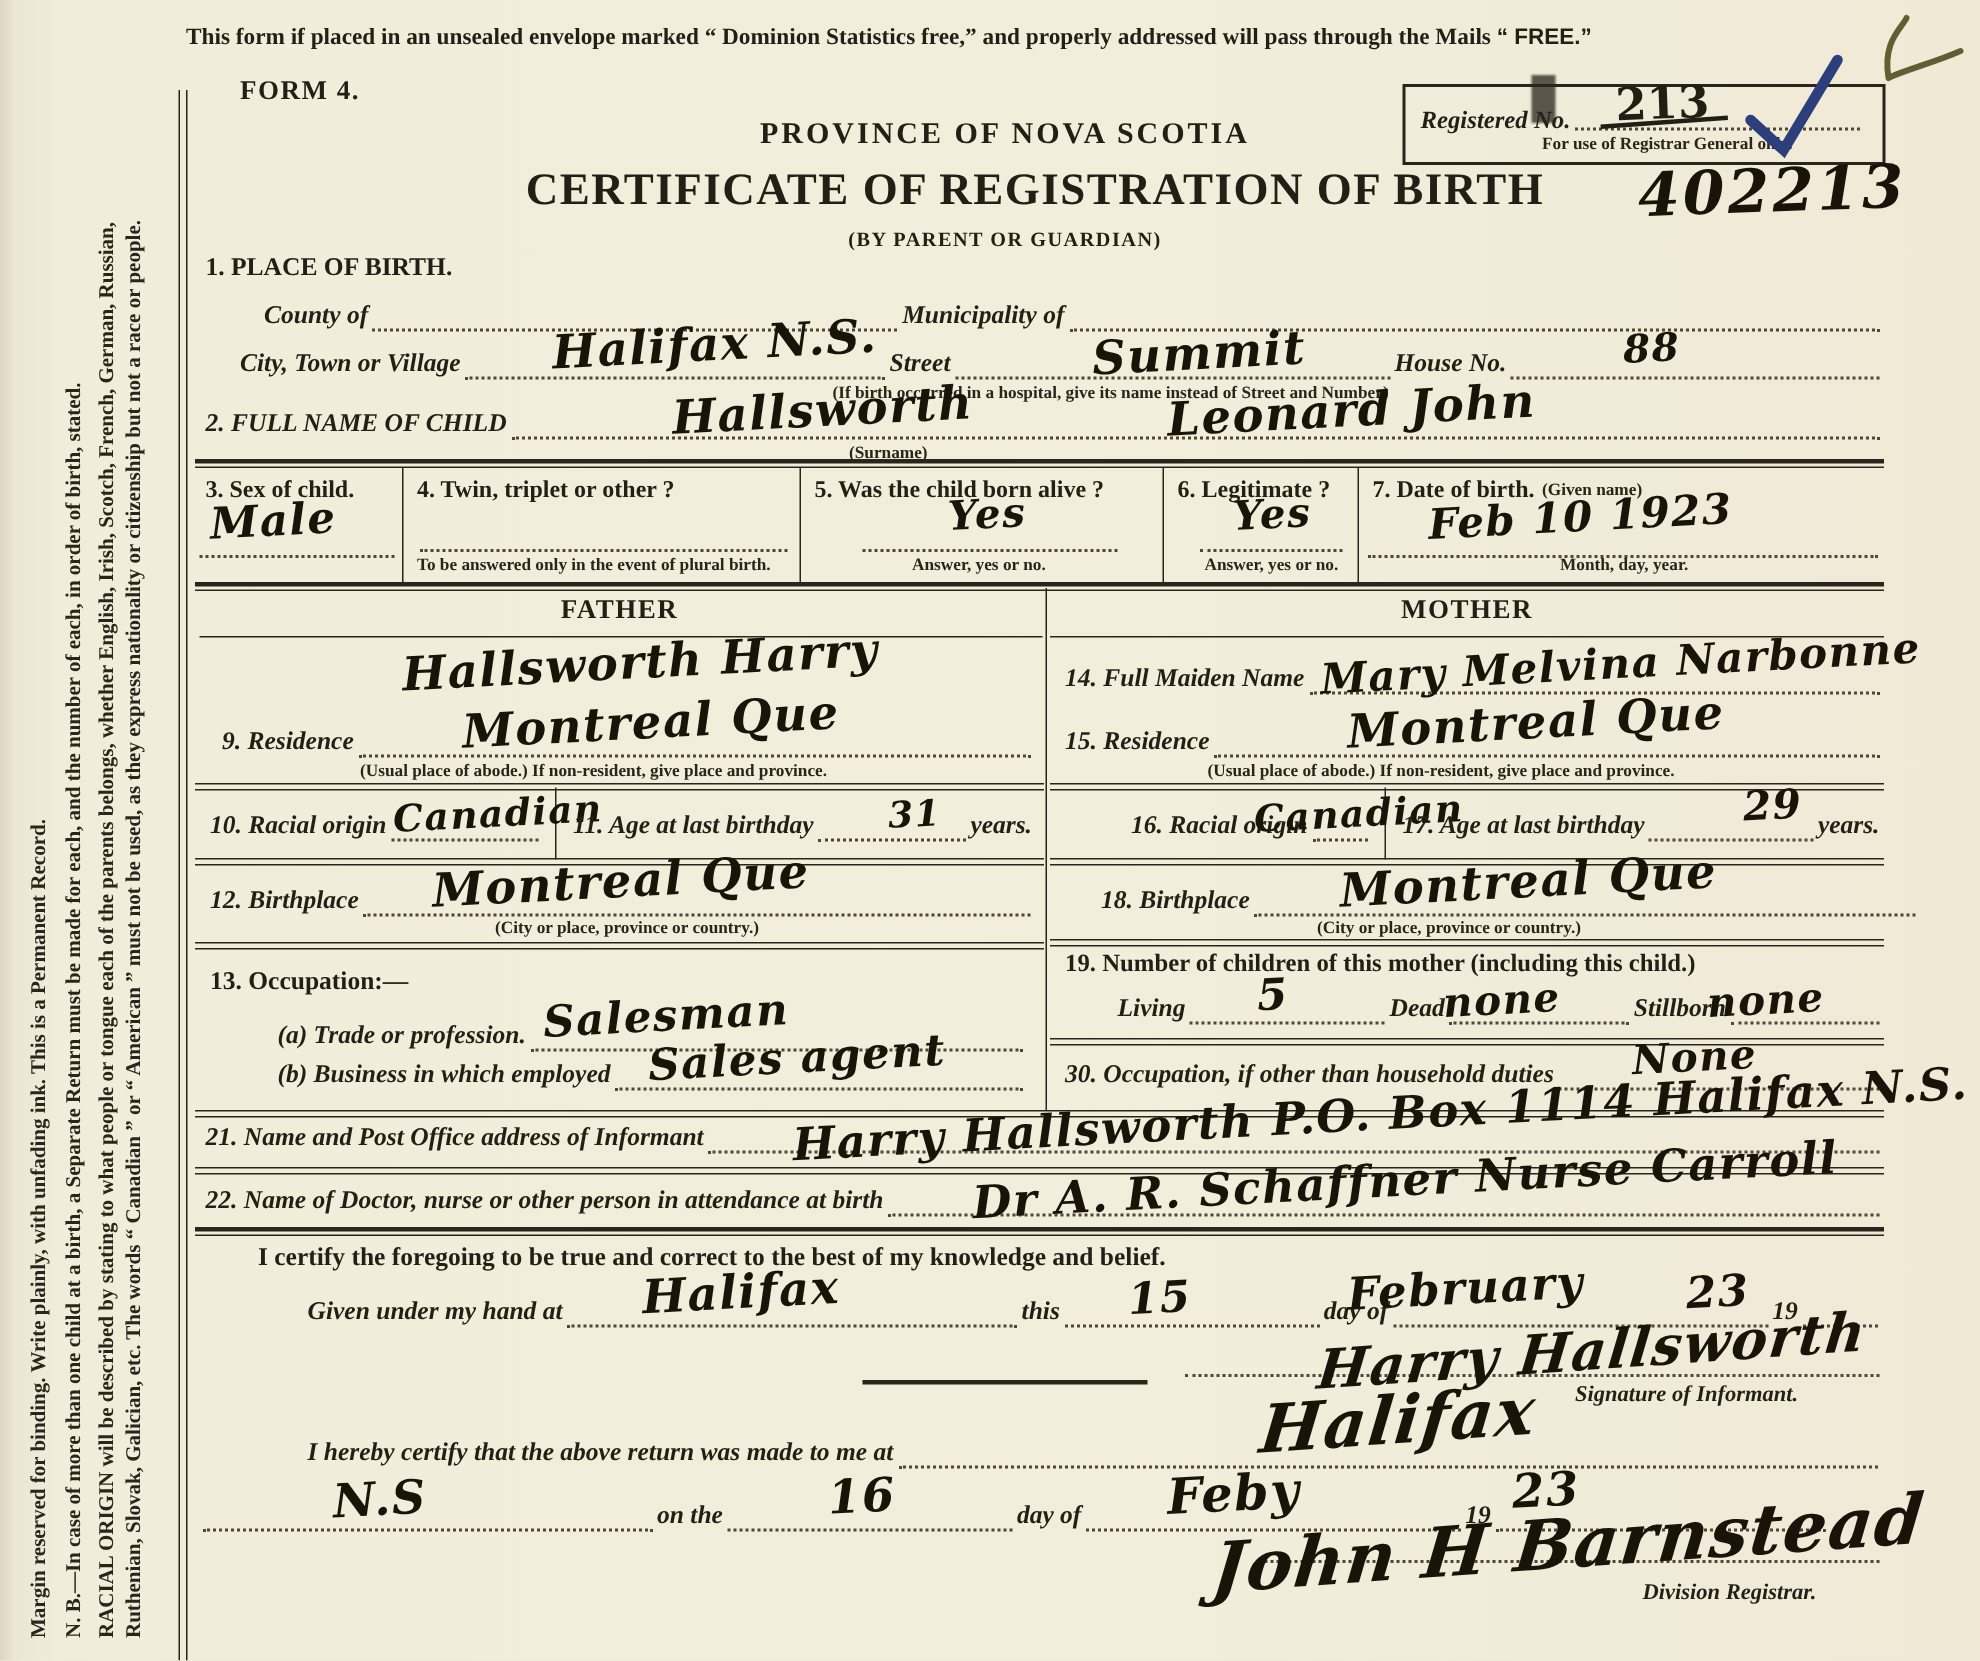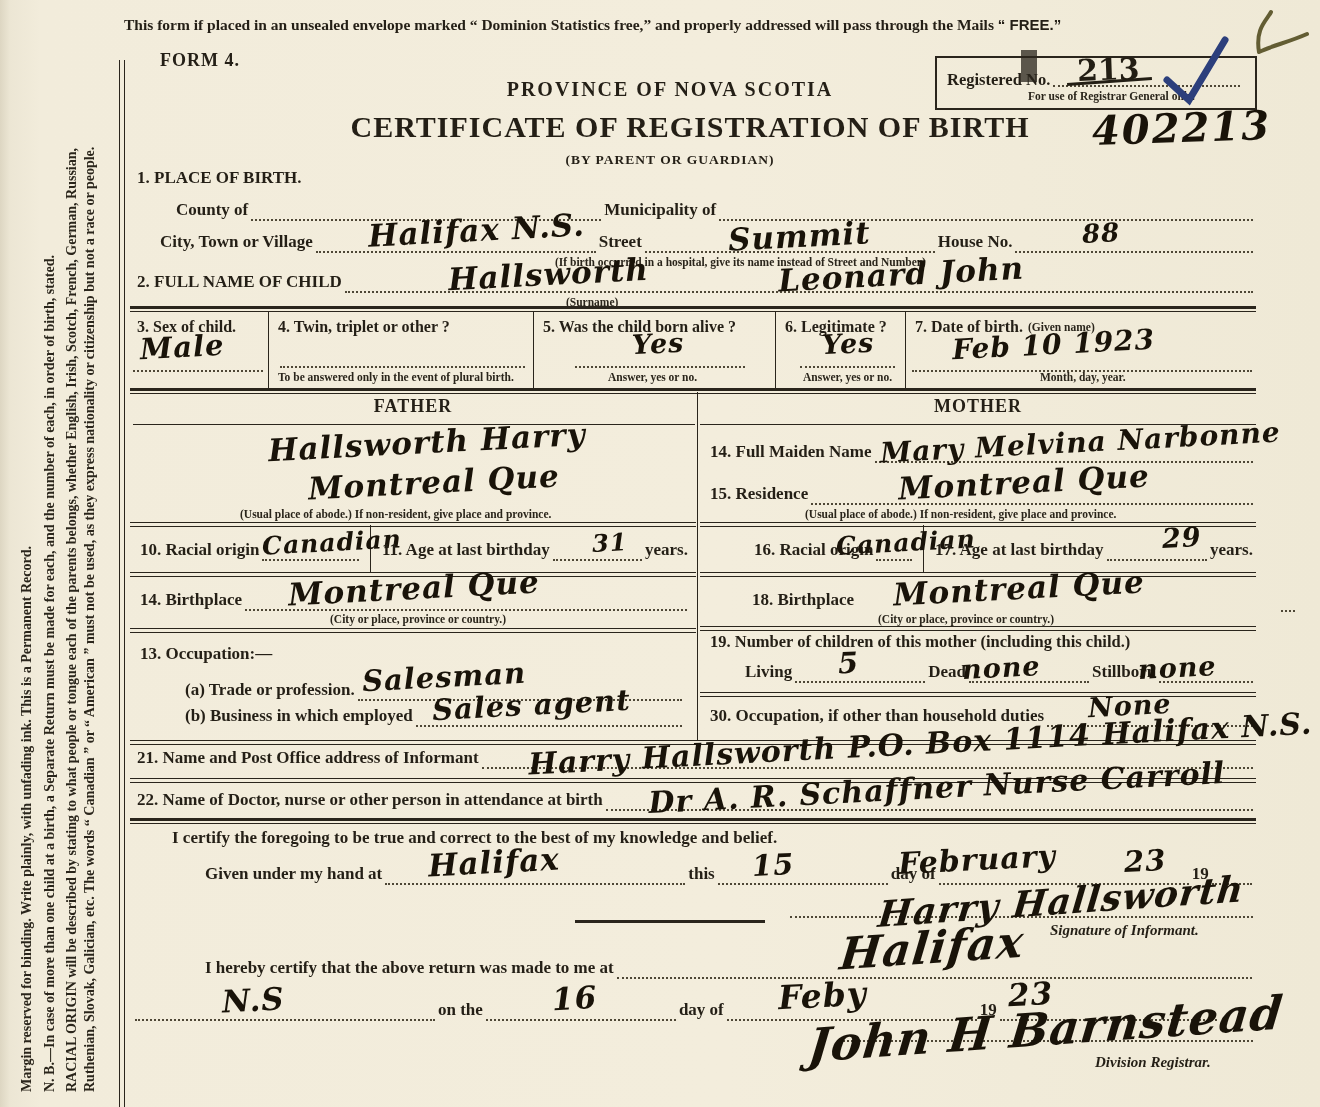--- a/index.html
+++ b/index.html
@@ -1,19 +1,19 @@
 <!DOCTYPE html>
 <html><head>
 <meta charset="utf-8">
 <style>
   html,body{margin:0;padding:0;}
   body{width:1320px;height:1107px;overflow:hidden;background:#efe9d8;}
   #page{position:relative;width:1320px;height:1107px;background:linear-gradient(90deg,#ddd6c2 0px,#ece6d4 10px,#f2ecdb 40px,#f3edDC 55%,#efe9d6 100%);font-family:"Liberation Serif",serif;color:#221d15;}
   .lbl{font-family:"Liberation Serif",serif;font-weight:bold;color:#241f16;}
-  .frow{position:absolute;display:flex;align-items:baseline;white-space:nowrap;}
+  .frow{position:absolute;display:flex;align-items:baseline;white-space:nowrap;font-style:italic;}
   .dots{flex:1 1 auto;border-bottom:2px dotted #4e4736;align-self:flex-end;margin:0 3px 3px 3px;min-width:14px;}
   .cap{position:absolute;font-family:"Liberation Serif",serif;font-weight:bold;font-size:11.5px;color:#2a251b;white-space:nowrap;}
   .hw{position:absolute;font-family:"DejaVu Serif",serif;font-style:italic;font-weight:bold;color:#191309;white-space:nowrap;letter-spacing:1px;transform:rotate(-3deg);}
   .sig{transform:rotate(-4deg) skewX(-10deg);}
   .rule{position:absolute;border-top:1.6px solid #2a251c;}
   .ruleD{position:absolute;height:2px;border-top:3px solid #2a251c;border-bottom:1px solid #2a251c;}
   .ruleT{position:absolute;height:3px;border-top:1px solid #2a251c;border-bottom:1px solid #2a251c;}
   .vline{position:absolute;width:0;border-left:1.6px solid #2a251c;}
   .vtext{position:absolute;transform-origin:0 100%;transform:rotate(-90deg);white-space:nowrap;font-family:"Liberation Serif",serif;font-weight:bold;font-size:14px;color:#2a251b;height:18px;line-height:18px;}
   .hdr{position:absolute;font-weight:bold;letter-spacing:1px;}
@@ -127,20 +127,24 @@
 
   <div class="vline" style="left:697px;top:392px;height:348px;"></div>
 
   <div class="lbl hdr" style="left:130px;top:396px;width:566px;text-align:center;font-size:18px;">FATHER</div>
   <div class="lbl hdr" style="left:700px;top:396px;width:556px;text-align:center;font-size:18px;">MOTHER</div>
   <div class="rule" style="left:133px;top:424px;width:562px;"></div>
   <div class="rule" style="left:700px;top:424px;width:556px;"></div>
 
   <div class="hw" style="left:268px;top:424px;font-size:31px;">Hallsworth Harry</div>
 
+  <div class="frow" style="left:148px;top:484px;width:542px;height:24px;">
+    <span class="lbl" style="font-size:17px;">9. Residence</span>
+    <span class="dots"></span>
+  </div>
   <div class="hw" style="left:308px;top:464px;font-size:31px;">Montreal Que</div>
   <div class="cap" style="left:240px;top:508px;">(Usual place of abode.)   If non-resident, give place and province.</div>
 
   <div class="ruleT" style="left:130px;top:522px;width:566px;"></div>
   <div class="vline" style="left:370px;top:525px;height:48px;"></div>
 
   <div class="frow" style="left:140px;top:540px;width:222px;height:24px;">
     <span class="lbl" style="font-size:17px;">10. Racial origin</span>
     <span class="dots"></span>
   </div>
@@ -148,21 +152,21 @@
   <div class="frow" style="left:382px;top:540px;width:306px;height:24px;">
     <span class="lbl" style="font-size:17px;">11. Age at last birthday</span>
     <span class="dots"></span>
     <span class="lbl" style="font-size:17px;">years.</span>
   </div>
   <div class="hw" style="left:592px;top:528px;font-size:24px;">31</div>
 
   <div class="ruleT" style="left:130px;top:572px;width:566px;"></div>
 
   <div class="frow" style="left:140px;top:590px;width:550px;height:24px;">
-    <span class="lbl" style="font-size:17px;">14. Birthplace</span>
+    <span class="lbl" style="font-size:17px;">12. Birthplace</span>
     <span class="dots"></span>
   </div>
   <div class="hw" style="left:288px;top:570px;font-size:31px;">Montreal Que</div>
   <div class="cap" style="left:330px;top:613px;">(City or place, province or country.)</div>
 
   <div class="ruleT" style="left:130px;top:628px;width:566px;"></div>
 
   <div class="lbl" style="position:absolute;left:140px;top:644px;font-size:17px;">13. Occupation:—</div>
   <div class="frow" style="left:185px;top:680px;width:500px;height:24px;">
     <span class="lbl" style="font-size:17px;">(a) Trade or profession.</span>
@@ -198,21 +202,21 @@
   <div class="hw" style="left:836px;top:528px;font-size:25px;">Canadian</div>
   <div class="frow" style="left:935px;top:540px;width:318px;height:24px;">
     <span class="lbl" style="font-size:17px;">17. Age at last birthday</span>
     <span class="dots"></span>
     <span class="lbl" style="font-size:17px;">years.</span>
   </div>
   <div class="hw" style="left:1162px;top:522px;font-size:27px;">29</div>
 
   <div class="ruleT" style="left:700px;top:572px;width:556px;"></div>
 
-  <div class="frow" style="left:752px;top:590px;width:546px;height:24px;flex-direction:column;">
+  <div class="frow" style="left:734px;top:590px;width:546px;height:24px;">
     <span class="lbl" style="font-size:17px;">18. Birthplace</span>
     <span class="dots"></span>
   </div>
   <div class="hw" style="left:893px;top:570px;font-size:31px;">Montreal Que</div>
   <div class="cap" style="left:878px;top:613px;">(City or place, province or country.)</div>
 
   <div class="ruleT" style="left:700px;top:626px;width:556px;"></div>
 
   <div class="lbl" style="position:absolute;left:710px;top:632px;font-size:16.5px;">19. Number of children of this mother (including this child.)</div>
   <div class="frow" style="left:745px;top:662px;width:511px;height:24px;">

